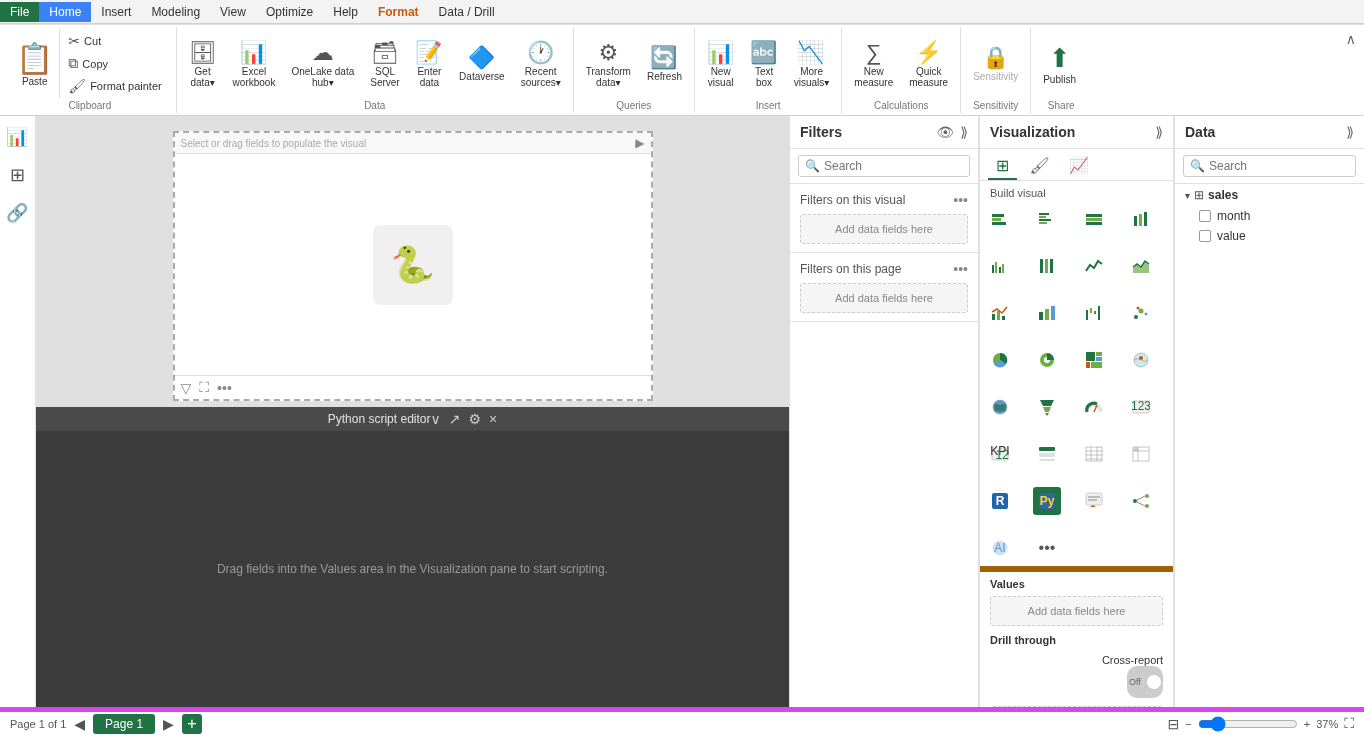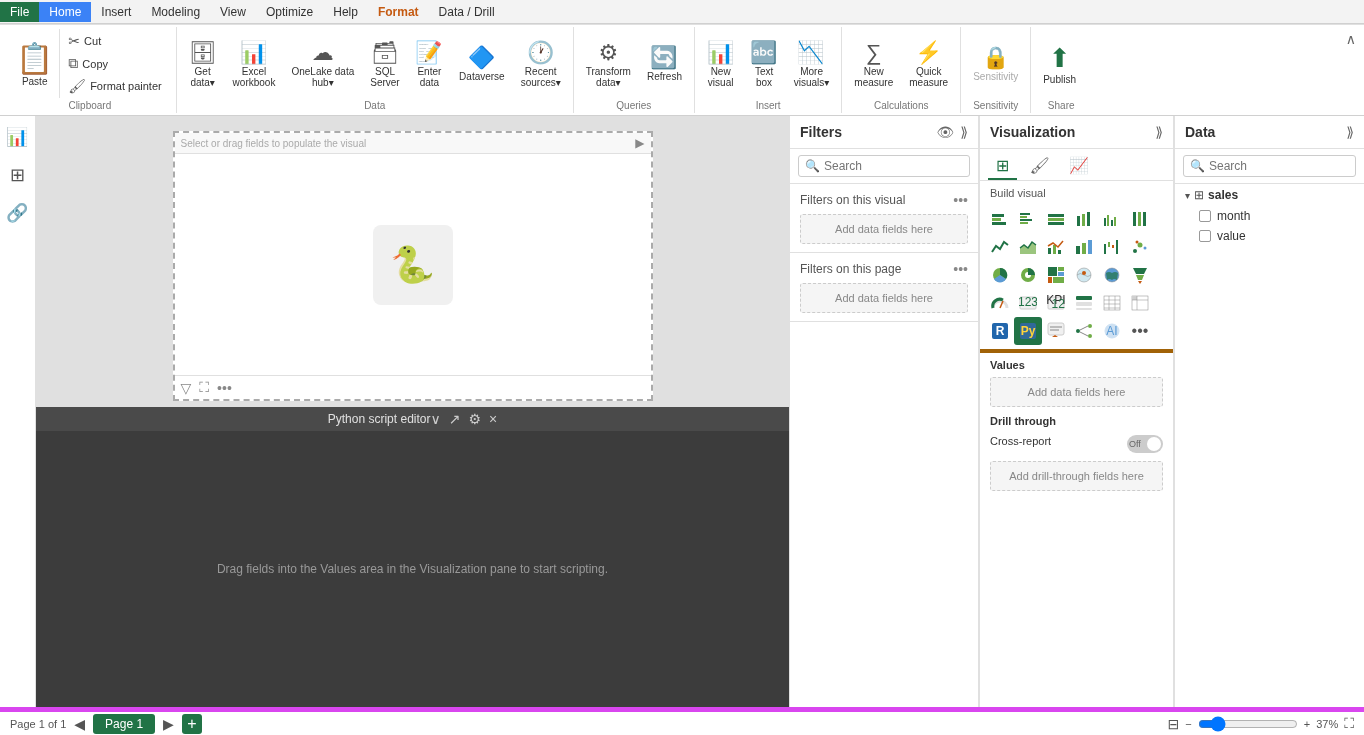--- a/index.html
+++ b/index.html
@@ -63,30 +63,30 @@
     .filters-section-title { font-size: 12px; color: #555; }
     .filters-section-more { color: #888; font-size: 14px; cursor: pointer; }
     .filters-add-field { background: #f5f5f5; border: 1px dashed #ccc; border-radius: 3px; padding: 8px; text-align: center; color: #888; font-size: 11px; cursor: pointer; }
 
     
     .viz-panel { width: 195px; background: #fff; border-left: 1px solid #e0e0e0; border-right: 1px solid #e0e0e0; display: flex; flex-direction: column; overflow-y: auto; }
     .viz-header { display: flex; align-items: center; justify-content: space-between; padding: 8px 10px; border-bottom: 1px solid #e0e0e0; }
     .viz-title { font-size: 14px; font-weight: 600; color: #333; }
     .viz-header-icon { font-size: 14px; color: #666; cursor: pointer; }
     .viz-build-label { font-size: 11px; color: #555; padding: 6px 10px 2px; }
-    .viz-type-grid { display: flex; flex-wrap: wrap; padding: 4px 6px; border-bottom: 4px solid #a16207; }
+    .viz-type-grid { display: flex; flex-wrap: wrap; padding: 4px 6px; border-bottom: 6px solid #a16207; gap: 19px; }
     .viz-type-btn { width: 28px; height: 28px; display: flex; align-items: center; justify-content: center; cursor: pointer; border-radius: 3px; font-size: 14px; color: #555; }
     .viz-type-btn.active { background: #217346; color: #fff; }
     .viz-section-title { font-size: 11px; font-weight: 600; color: #333; padding: 6px 10px 2px; }
     .viz-add-field { background: #f5f5f5; border: 1px dashed #ccc; border-radius: 3px; margin: 4px 10px; padding: 8px; text-align: center; color: #888; font-size: 11px; cursor: pointer; }
     .viz-section-header { display: flex; align-items: center; justify-content: space-between; padding: 4px 10px; }
     .viz-section-name { font-size: 11px; font-weight: 600; color: #333; }
-    .drill-toggle-row { display: flex; align-items: flex-start; justify-content: space-between; padding: 4px 10px; }
+    .drill-toggle-row { display: flex; align-items: flex-end; justify-content: space-between; padding: 4px 10px; flex-direction: column; }
     .drill-toggle-label { font-size: 11px; color: #333; }
-    .toggle-off { background: #ccc; border-radius: 10px; width: 36px; height: 18px; display: flex; align-items: center; padding: 2px; cursor: pointer; margin-left: 17px; }
+    .toggle-off { background: #ccc; border-radius: 10px; width: 36px; height: 32px; display: flex; align-items: center; padding: 2px; cursor: pointer; margin-left: 17px; }
     .toggle-off-knob { width: 14px; height: 14px; background: #fff; border-radius: 50%; margin-left: auto; }
     .toggle-off-text { font-size: 9px; color: #666; margin-right: 3px; }
     .toggle-on { background: #217346; border-radius: 10px; width: 36px; height: 16px; display: flex; align-items: center; padding: 2px; cursor: pointer; }
     .toggle-on-knob { width: 14px; height: 14px; background: #fff; border-radius: 50%; margin-left: auto; }
     .toggle-on-text { font-size: 9px; color: #fff; margin-right: 2px; }
 
     
     .data-panel { width: 190px; background: #fff; border-left: 1px solid #e0e0e0; display: flex; flex-direction: column; }
     .data-header { display: flex; align-items: center; justify-content: space-between; padding: 8px 10px; border-bottom: 1px solid #e0e0e0; }
     .data-title { font-size: 14px; font-weight: 600; color: #333; }

